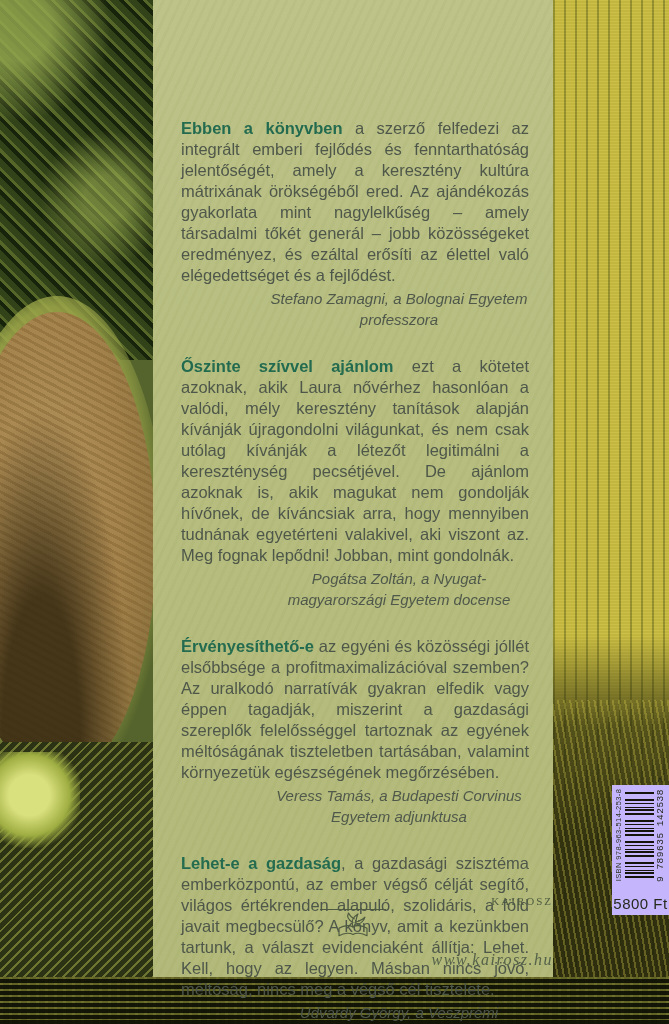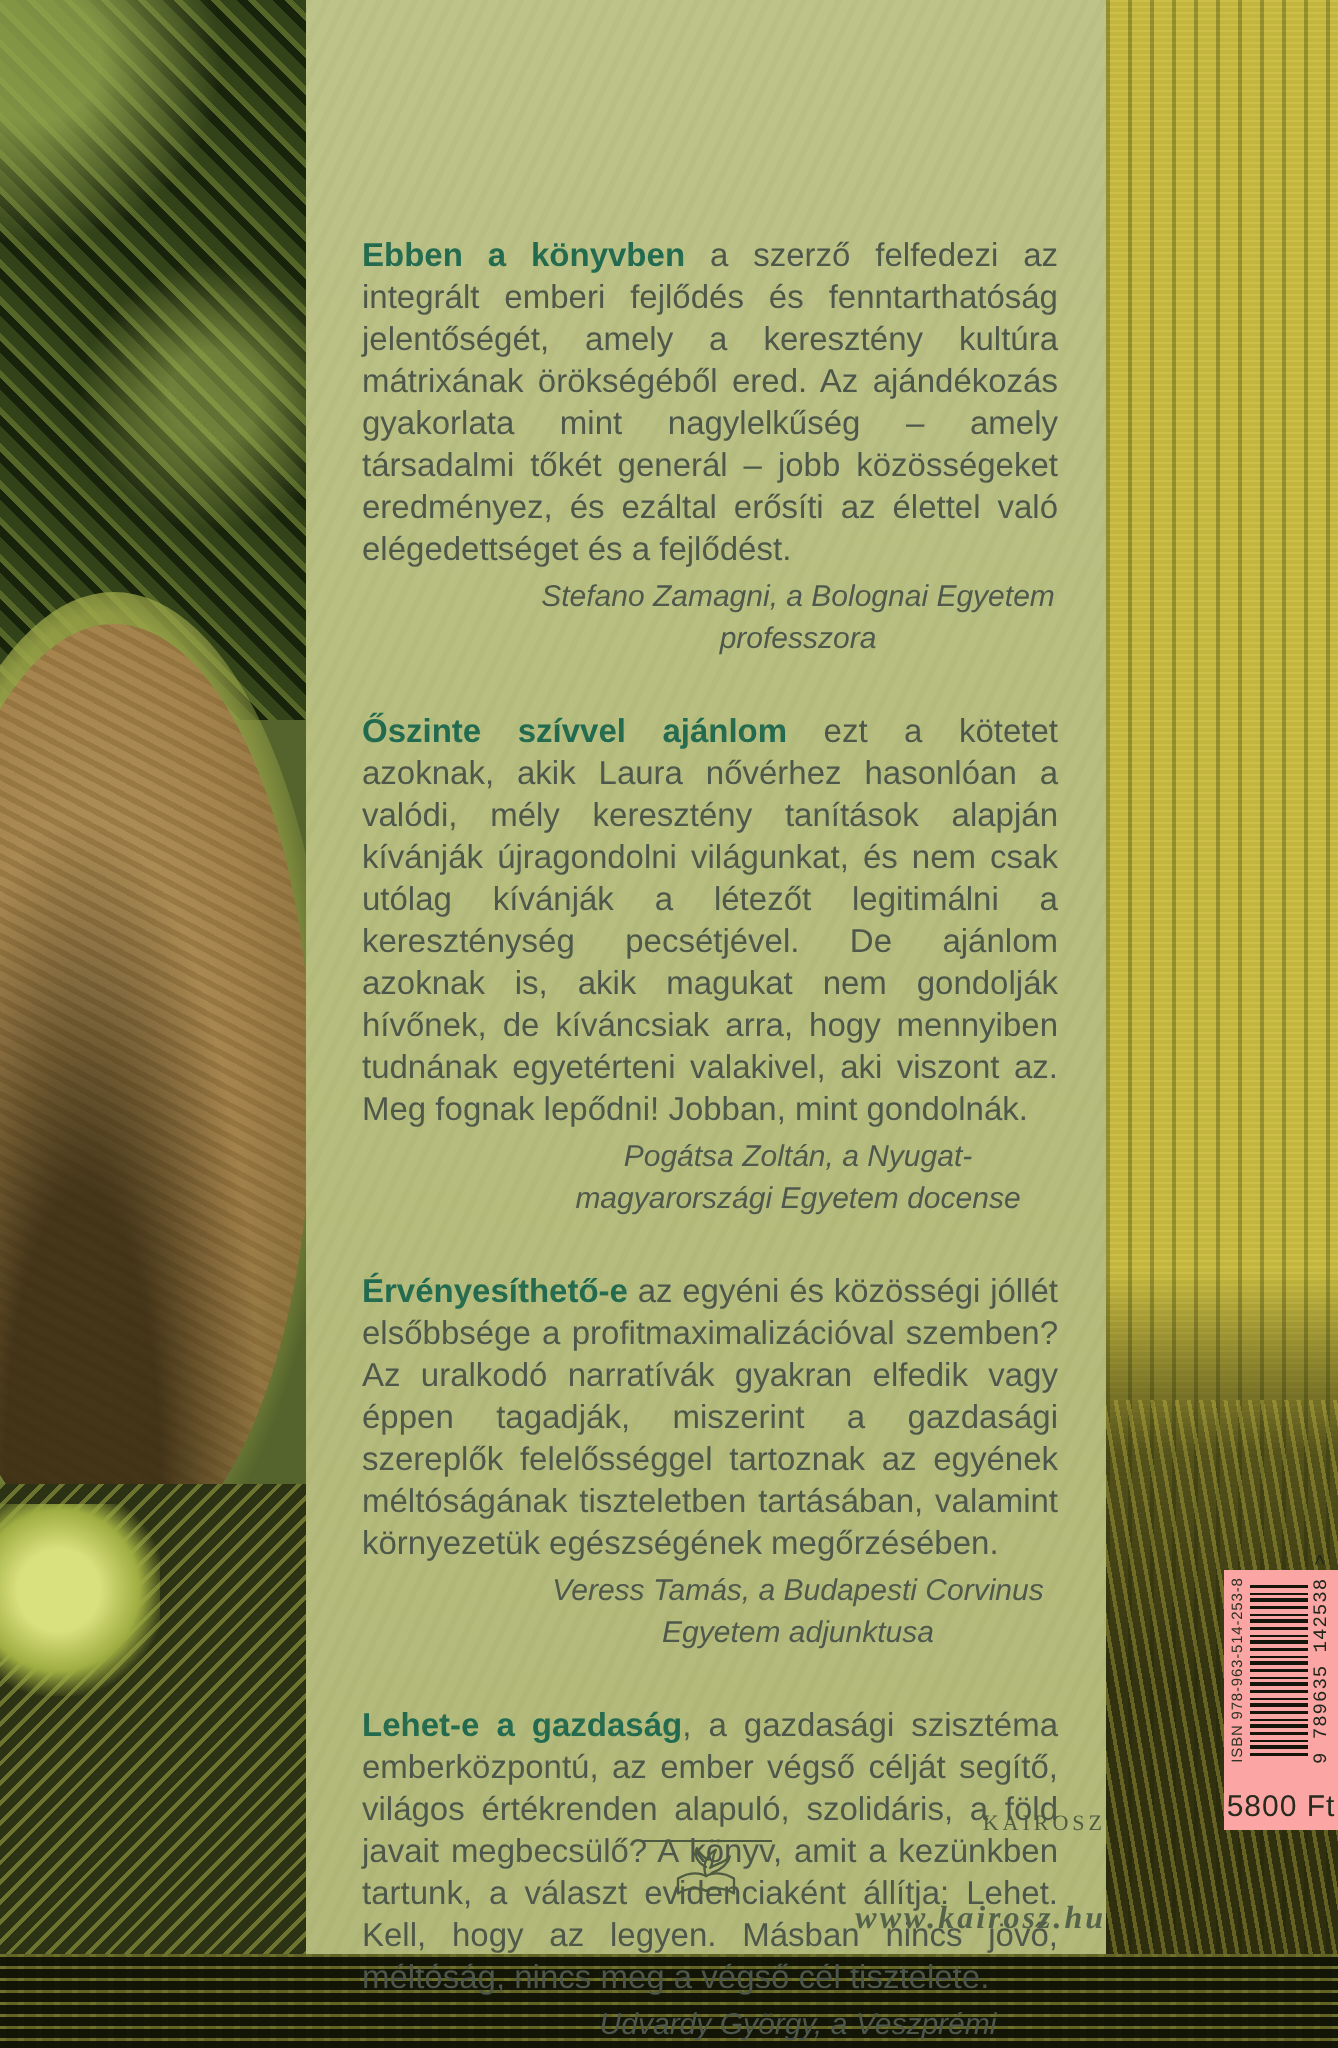--- a/index.html
+++ b/index.html
@@ -77,27 +77,27 @@
   }
   
   .publisher{position:absolute;left:0;right:0;bottom:8px;text-align:right;z-index:2;}
   .logo-text{
     font-family:"Liberation Serif",serif;font-size:11px;letter-spacing:2px;
     color:#4e5b40;display:inline-block;
   }
   .logo-rule{width:66px;height:0;border-top:1px solid #4e5b40;margin:0 auto;}
   .logo-glyph{display:block;margin:1px auto 0;}
   .website{
-    font-family:"Liberation Serif",serif;font-style:italic;font-weight:bold;
-    font-size:16px;letter-spacing:1.5px;color:#55624a;margin-top:1px;
+    font-family:"Liberation Serif",serif;font-style:italic;font-weight:normal;
+    font-size:16px;letter-spacing:1.5px;color:#55624a;margin-top:12px;
   }
   
   .barcode-panel{
     position:absolute;left:612px;top:785px;width:57px;height:130px;
-    background:#fca5a5;z-index:3;
+    background:#c4b5fd;z-index:3;
   }
   .barcode-rot{
     position:absolute;left:0;top:100px;width:100px;height:57px;
     transform:rotate(-90deg);transform-origin:0 0;
     display:flex;flex-direction:column;padding:2px 3px;box-sizing:border-box;
   }
   .isbn-line{
     font-size:7.5px;letter-spacing:.4px;color:#2c3322;text-align:center;
     white-space:nowrap;line-height:10px;
   }

